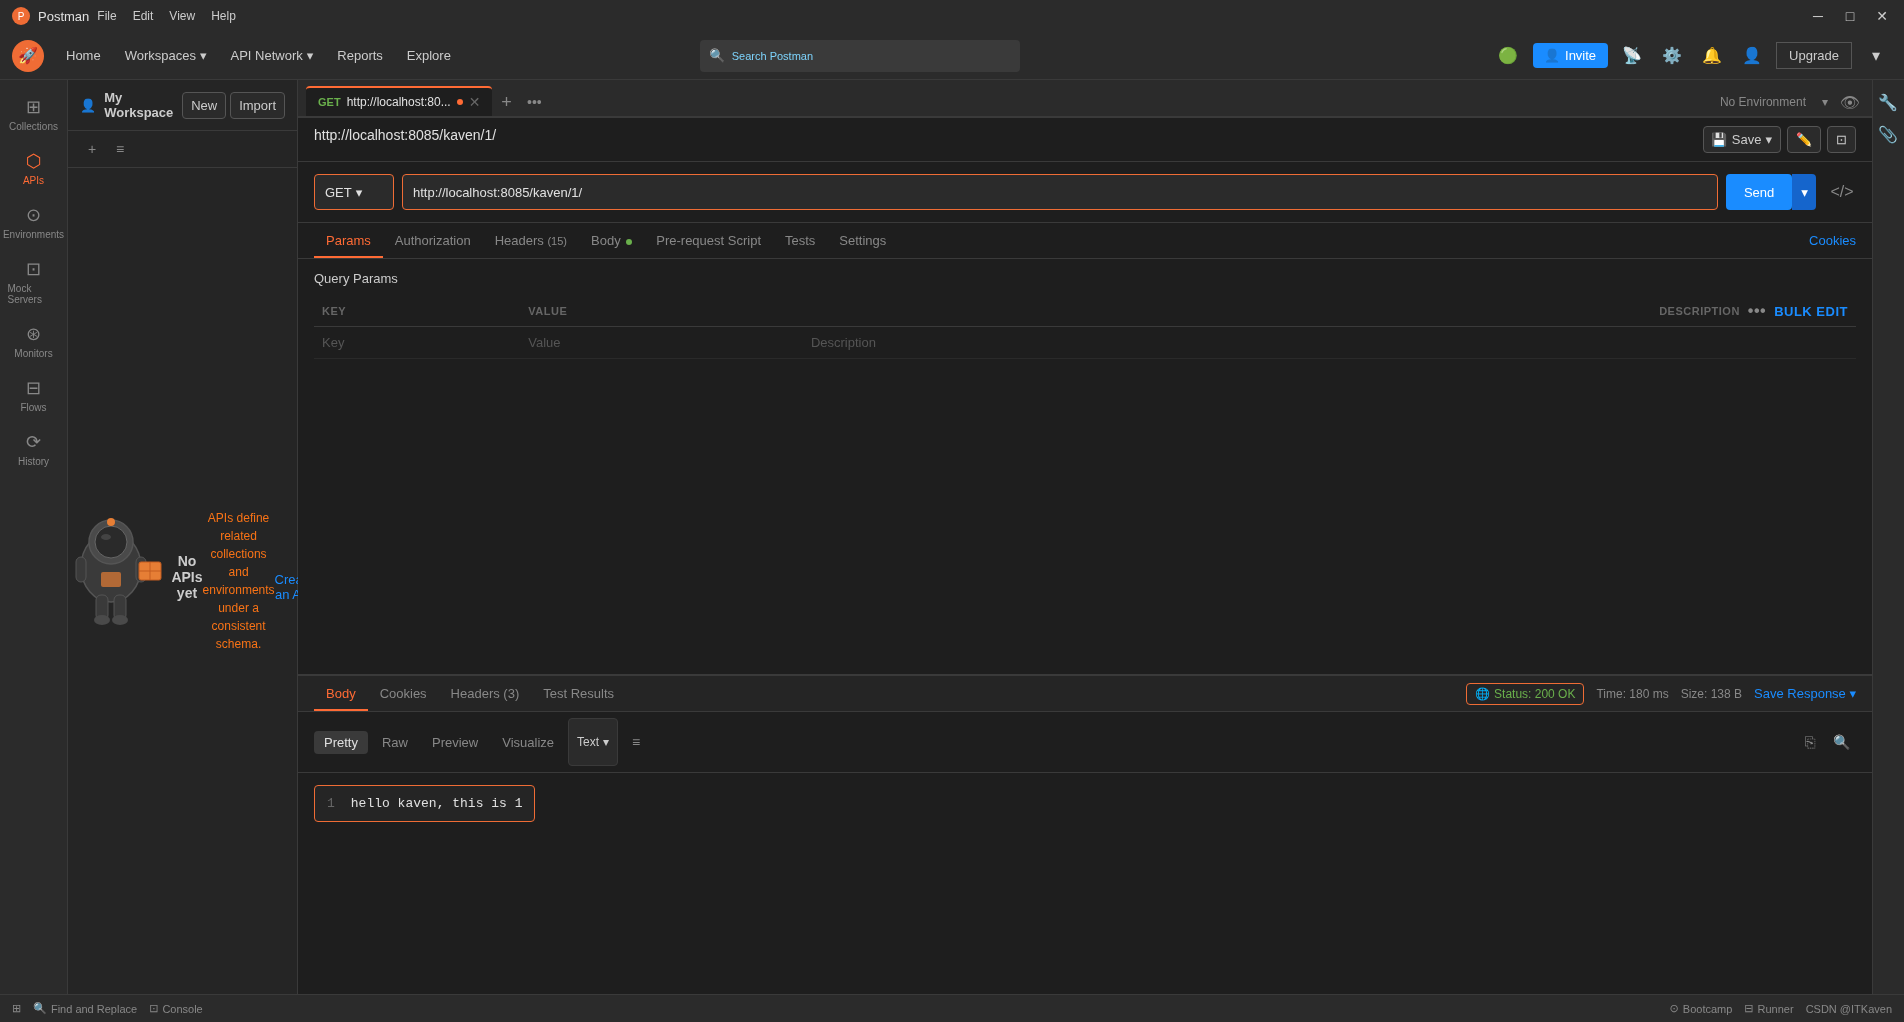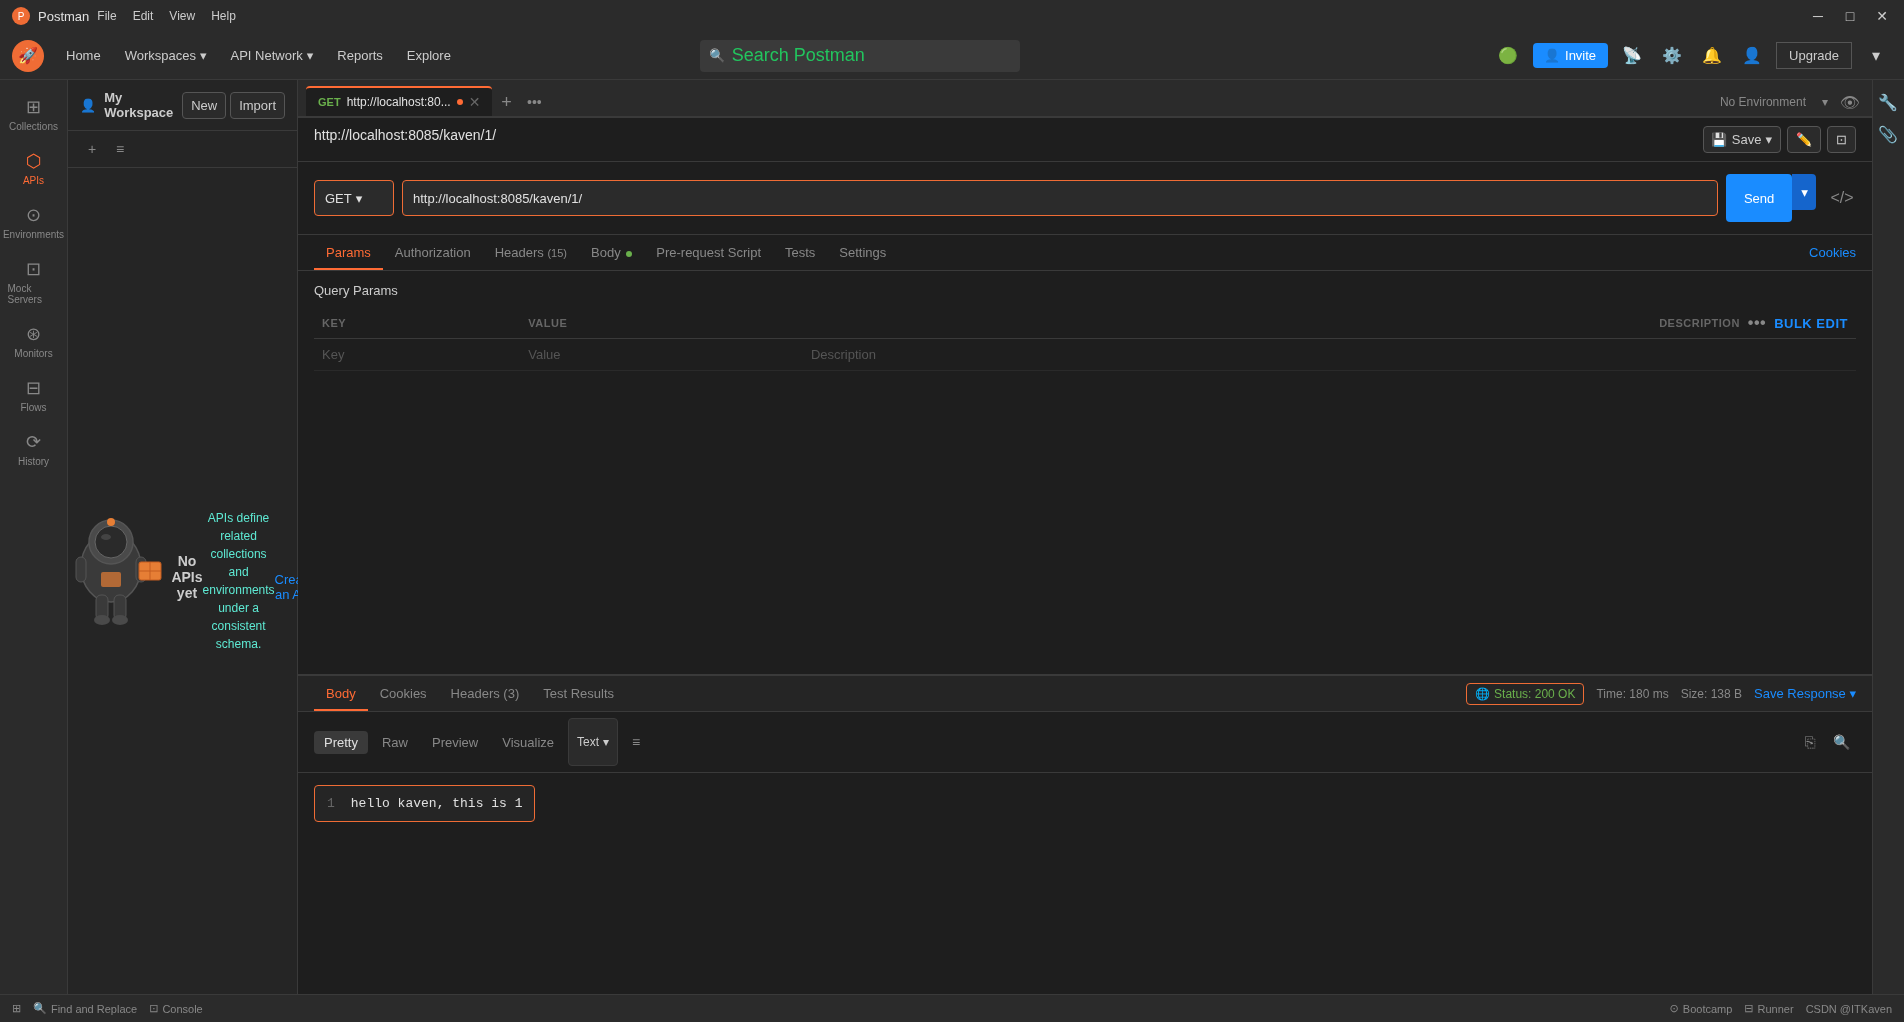--- a/index.html
+++ b/index.html
@@ -12,21 +12,21 @@
     #titlebar-menu { display: flex; gap: 16px; font-size: 12px; color: #ccc; }
     #titlebar-menu span { cursor: pointer; }
     #titlebar-controls { display: flex; gap: 12px; }
     #titlebar-controls span { font-size: 14px; color: #ccc; cursor: pointer; width: 20px; text-align: center; }
 
     
     #topnav { height: 48px; background: #2b2b2b; display: flex; align-items: center; padding: 0 12px; gap: 4px; border-bottom: 1px solid #3a3a3a; }
     #nav-logo { width: 32px; height: 32px; background: #ef6c35; border-radius: 50%; display: flex; align-items: center; justify-content: center; color: white; font-size: 16px; margin-right: 8px; flex-shrink: 0; }
     .nav-item { padding: 6px 10px; color: #ccc; font-size: 13px; cursor: pointer; border-radius: 4px; display: flex; align-items: center; gap: 4px; }
     #search-bar { margin: 0 auto; width: 320px; height: 32px; background: #3a3a3a; border-radius: 4px; display: flex; align-items: center; padding: 0 10px; gap: 6px; cursor: pointer; }
-    #search-bar span.search-text { color: #22c55e; font-size: 18px; }
+    #search-bar span.search-text { color: #7dd3fc; font-size: 11px; }
     .nav-right { display: flex; align-items: center; gap: 8px; margin-left: auto; }
     .nav-icon-btn { width: 32px; height: 32px; display: flex; align-items: center; justify-content: center; border-radius: 4px; cursor: pointer; color: #ccc; font-size: 16px; }
     #invite-btn { background: #1a8cff; color: white; border-radius: 4px; padding: 5px 12px; font-size: 13px; cursor: pointer; display: flex; align-items: center; gap: 4px; }
     #upgrade-btn { background: #2b2b2b; border: 1px solid #555; color: #ccc; border-radius: 0; padding: 5px 12px; font-size: 13px; cursor: pointer; }
 
     
     #layout { display: flex; height: calc(1022px - 32px - 48px - 28px); }
 
     
     #sidebar-icons { width: 68px; background: #2b2b2b; display: flex; flex-direction: column; align-items: center; padding-top: 8px; gap: 2px; border-right: 1px solid #3a3a3a; }
@@ -37,21 +37,21 @@
     
     #collections-panel { width: 230px; background: #252525; border-right: 1px solid #3a3a3a; display: flex; flex-direction: column; }
     #panel-header { display: flex; align-items: center; justify-content: space-between; padding: 10px 12px; border-bottom: 1px solid #3a3a3a; }
     #panel-title { font-size: 13px; font-weight: 600; color: #ccc; }
     .panel-action-btn { width: 24px; height: 24px; display: flex; align-items: center; justify-content: center; cursor: pointer; color: #888; border-radius: 3px; font-size: 14px; }
 
     
     #no-apis-content { display: flex; flex-direction: row; align-items: center; justify-content: center; flex: 1; padding: 20px; text-align: center; }
     #astronaut-svg { margin-bottom: 16px; }
     #no-apis-title { font-size: 14px; font-weight: 600; color: #ccc; margin-bottom: 8px; }
-    #no-apis-desc { font-size: 12px; color: #5eead4; line-height: 1.5; }
+    #no-apis-desc { font-size: 12px; color: #f97316; line-height: 1.5; }
     #create-api-link { color: #1a8cff; font-size: 13px; cursor: pointer; margin-top: 12px; display: block; }
 
     
     #main-content { flex: 1; display: flex; flex-direction: column; background: #1e1e1e; overflow: hidden; }
 
     
     #request-tabs { height: 38px; background: #2b2b2b; display: flex; align-items: flex-end; border-bottom: 2px solid #3a3a3a; padding: 0 8px; gap: 0; }
     .req-tab { display: flex; align-items: center; gap: 6px; padding: 6px 12px; font-size: 12px; color: #888; cursor: pointer; border-radius: 4px 4px 0 0; position: relative; }
     .req-tab.active { background: #1e1e1e; color: #e0e0e0; border-top: 2px solid #ff6b35; }
     .req-method { font-size: 11px; font-weight: 600; color: #6ab04c; }
@@ -64,21 +64,21 @@
     #workspace-header { display: flex; align-items: center; padding: 8px 16px; justify-content: space-between; border-bottom: 1px solid #3a3a3a; }
     #workspace-btns { display: flex; gap: 6px; }
     .ws-btn { padding: 5px 8px; background: #2b2b2b; border: 1px solid #555; color: #ccc; border-radius: 4px; cursor: pointer; font-size: 13px; display: flex; align-items: center; gap: 4px; }
 
     
     #request-area { padding: 12px 16px; border-bottom: 1px solid #3a3a3a; }
     #url-title { font-size: 14px; color: #e0e0e0; margin-bottom: 10px; }
     #url-bar { display: flex; align-items: center; gap: 8px; }
     #method-select { background: #2b2b2b; border: 1px solid #ef6c35; color: #e0e0e0; padding: 6px 10px; border-radius: 4px; font-size: 13px; cursor: pointer; display: flex; align-items: center; gap: 4px; min-width: 80px; outline: none; height: 36px; }
     #url-input { flex: 1; background: #2b2b2b; border: 1px solid #ef6c35; color: #e0e0e0; padding: 6px 10px; border-radius: 4px; font-size: 13px; height: 36px; outline: none; }
-    #send-btn { background: #1a8cff; color: white; border: none; padding: 6px 18px; border-radius: 4px; font-size: 13px; cursor: pointer; height: 48px; display: flex; align-items: center; gap: 4px; }
+    #send-btn { background: #1a8cff; color: white; border: none; padding: 6px 18px; border-radius: 4px; font-size: 13px; cursor: pointer; height: 36px; display: flex; align-items: center; gap: 4px; }
     #send-dropdown { background: #1565cc; color: white; border: none; padding: 6px 8px; border-left: 1px solid #1565cc; border-radius: 0 4px 4px 0; cursor: pointer; height: 36px; }
 
     
     #req-sub-tabs { display: flex; align-items: center; padding: 0 16px; border-bottom: 1px solid #3a3a3a; gap: 0; }
     .sub-tab { padding: 10px 12px; font-size: 13px; color: #888; cursor: pointer; position: relative; }
     .sub-tab.active { color: #ff6b35; }
     .sub-tab.active::after { content: ''; position: absolute; bottom: 0; left: 0; right: 0; height: 2px; background: #ff6b35; }
     .sub-tab-count { font-size: 11px; color: #888; }
     .body-dot { display: inline-block; width: 6px; height: 6px; border-radius: 50%; background: #6ab04c; margin-left: 2px; vertical-align: middle; }
     #cookies-link { margin-left: auto; color: #1a8cff; font-size: 13px; cursor: pointer; padding: 10px 0; }

